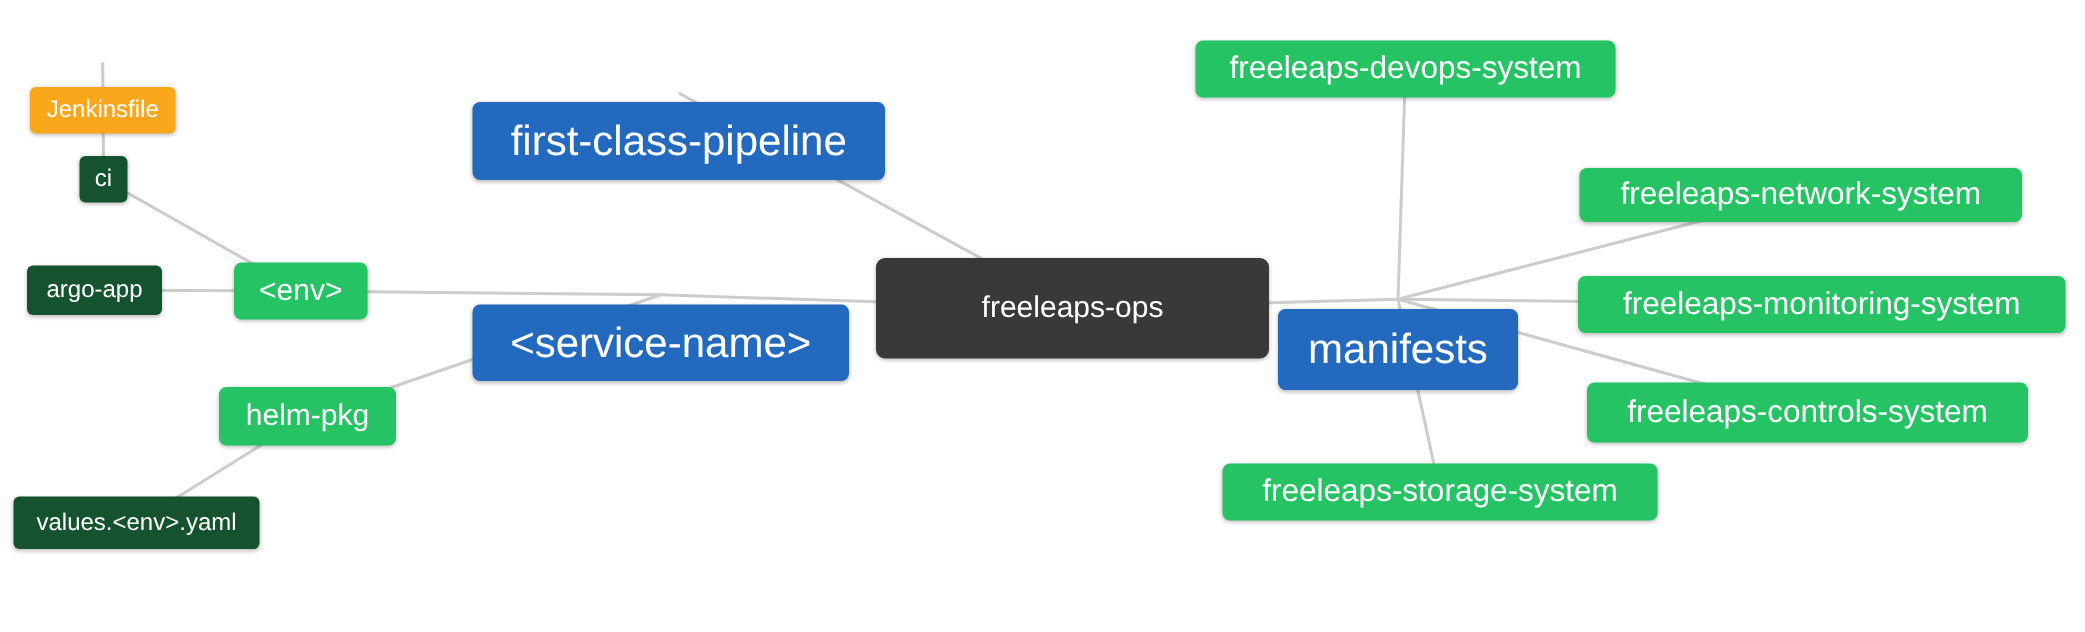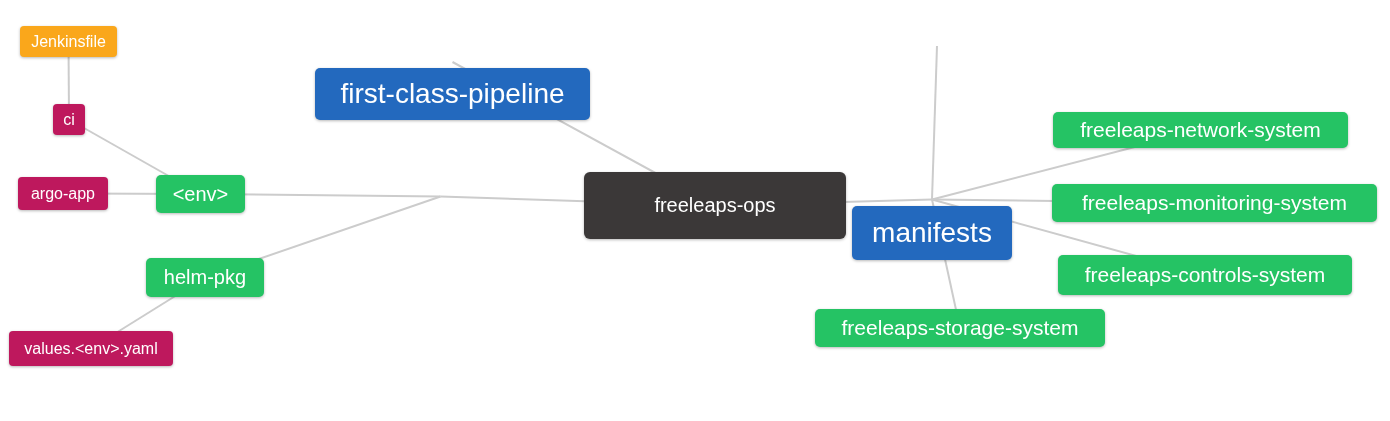--- a/index.html
+++ b/index.html
@@ -29,22 +29,22 @@
     user-select:none;
   }
   .lvl0{font-size:20px;border-radius:6px;}
   .lvl1{font-size:28px;}
   .lvl2{font-size:21px;}
   .lvl2s{font-size:20px;}
   .lvl3{font-size:16px;border-radius:4px;}
   .c-dark{background:#3B3838;}
   .c-blue{background:#2369BE;margin-top:32px;}
   .c-green{background:#25C364;}
-  .c-red{background:#be185d;}
-  .c-orange{background:#FAA71B;}
+  .c-red{background:#14532d;}
+  .c-orange{background:#FAA71B;margin-top:32px;}
 </style>
 </head>
 <body>
 
 <div class="canvas">
 
   <svg class="edge-layer">
       <line x1="715" y1="205.5" x2="452.5" y2="62" stroke="#CCCCCC" stroke-width="2"></line>
       <line x1="715" y1="205.5" x2="440.5" y2="196.5" stroke="#CCCCCC" stroke-width="2"></line>
       <line x1="715" y1="205.5" x2="932" y2="199.5" stroke="#CCCCCC" stroke-width="2"></line>
@@ -64,29 +64,31 @@
   <div class="node lvl3 c-orange" style="left:20px;top:26px;width:97px;height:31px">Jenkinsfile</div>
 
   <div class="node lvl3 c-red" style="left:53px;top:104px;width:32px;height:31px">ci</div>
 
   <div class="node lvl3 c-red" style="left:18px;top:177px;width:90px;height:33px">argo-app</div>
 
   <div class="node lvl2s c-green" style="left:156px;top:175px;width:89px;height:38px">&lt;env&gt;</div>
 
   <div class="node lvl1 c-blue" style="left:315px;top:36px;width:275px;height:52px">first-class-pipeline</div>
 
+  <div class="node lvl1 c-blue" style="left:315px;top:171px;width:251px;height:51px">&lt;service-name&gt;</div>
 
   <div class="node lvl2s c-green" style="left:146px;top:258px;width:118px;height:39px">helm-pkg</div>
 
   <div class="node lvl3 c-red" style="left:9px;top:331px;width:164px;height:35px">values.&lt;env&gt;.yaml</div>
 
   <div class="node lvl0 c-dark" style="left:584px;top:172px;width:262px;height:67px">freeleaps-ops</div>
 
   <div class="node lvl1 c-blue" style="left:852px;top:174px;width:160px;height:54px">manifests</div>
 
+  <div class="node lvl2 c-green" style="left:797px;top:27px;width:280px;height:38px">freeleaps-devops-system</div>
 
   <div class="node lvl2 c-green" style="left:1052px;top:184px;width:325px;height:38px">freeleaps-monitoring-system</div>
 
   <div class="node lvl2 c-green" style="left:1053px;top:112px;width:295px;height:36px">freeleaps-network-system</div>
 
   <div class="node lvl2 c-green" style="left:1058px;top:255px;width:294px;height:40px">freeleaps-controls-system</div>
 
   <div class="node lvl2 c-green" style="left:815px;top:309px;width:290px;height:38px">freeleaps-storage-system</div>
 
 </div>

